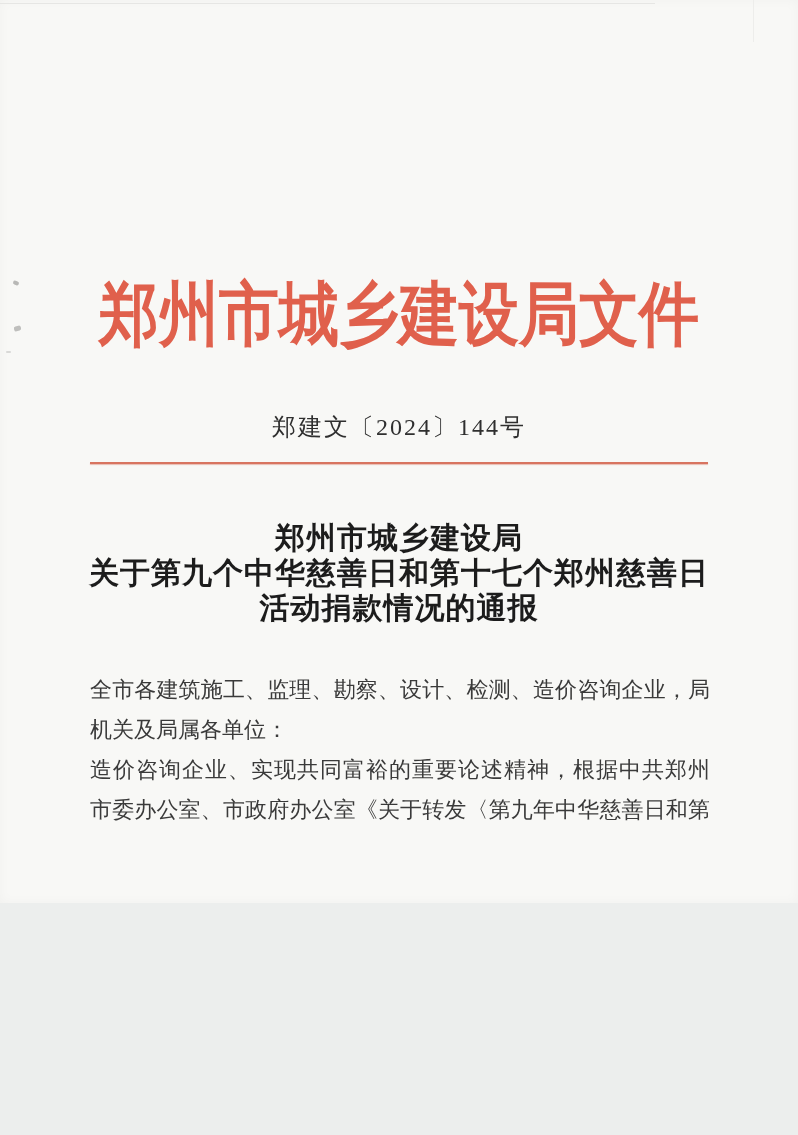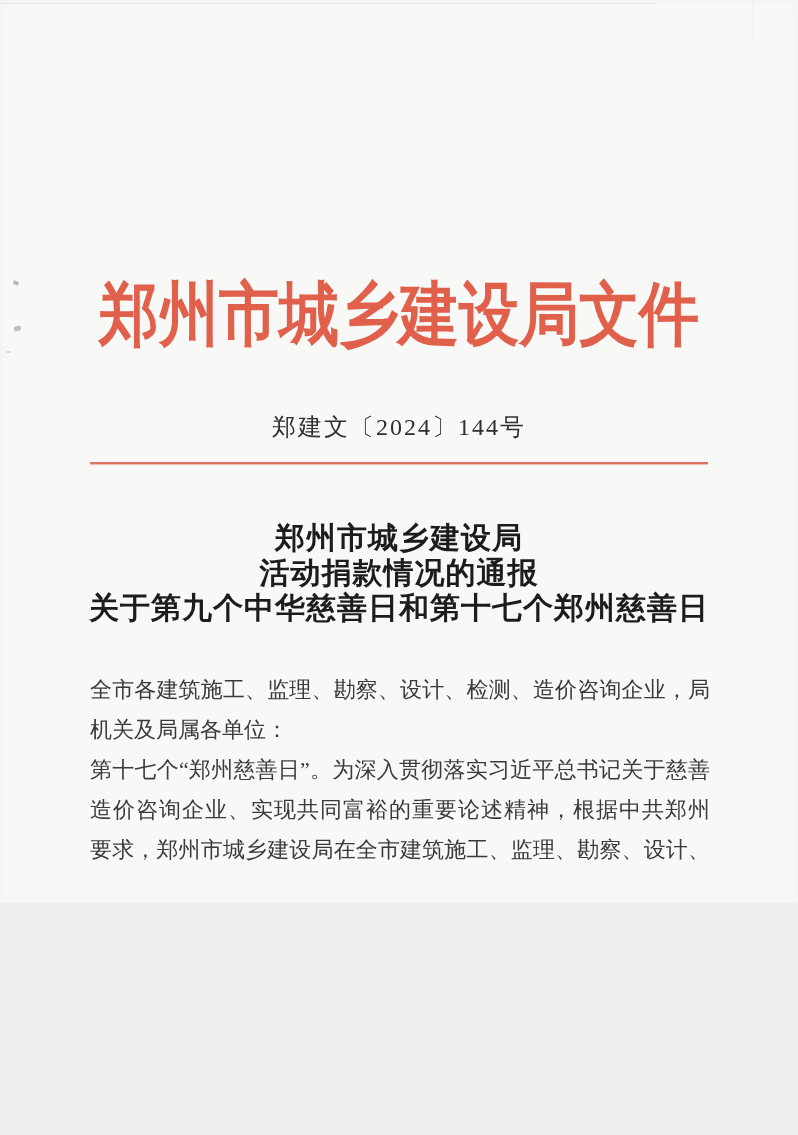--- a/index.html
+++ b/index.html
@@ -114,30 +114,29 @@
   </div>
 
   <div class="red-header">郑州市城乡建设局文件</div>
 
   <div class="doc-number">郑建文〔2024〕144号</div>
 
   <div class="red-rule"></div>
 
   <div class="doc-title">
       <div class="title-line">郑州市城乡建设局</div>
+      <div class="title-line">关于第九个中华慈善日和第十七个郑州慈善日</div>
       <div class="title-line">活动捐款情况的通报</div>
-      <div class="title-line">关于第九个中华慈善日和第十七个郑州慈善日</div>
     </div>
 
   <div class="body-block salutation">
       <div class="body-line">全市各建筑施工、监理、勘察、设计、检测、造价咨询企业，局</div>
       <div class="body-line">机关及局属各单位：</div>
     </div>
 
   <div class="body-block paragraph">
-      <div class="body-line">第十七个“郑州慈善日”。为深入贯彻落实习近平总书记关于慈善</div>
       <div class="body-line">造价咨询企业、实现共同富裕的重要论述精神，根据中共郑州</div>
-      <div class="body-line">要求，郑州市城乡建设局在全市建筑施工、监理、勘察、设计、</div>
+      <div class="body-line">市委办公室、市政府办公室《关于转发〈第九年中华慈善日和第</div>
     </div>
 
   <div class="page-number">- 1 -</div>
 
 </div>
 
 </body></html>

